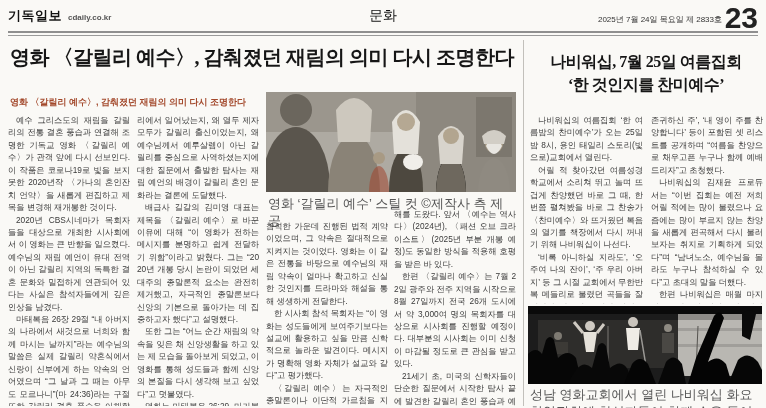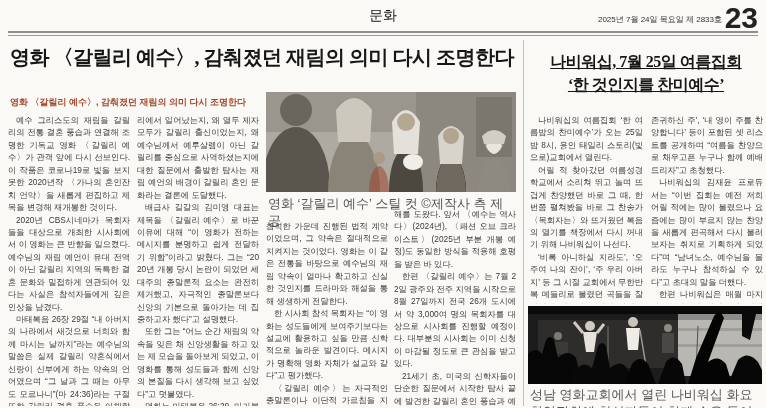--- a/index.html
+++ b/index.html
@@ -33,29 +33,30 @@
   
   .main-headline { position:absolute; top:44px; left:8px; width:508px; text-align:center;
     font-family:"Liberation Serif", serif; font-weight:bold; font-size:20px; letter-spacing:-0.5px; color:#161616; }
   .sub-headline { position:absolute; top:96px; left:10px; width:300px;
     font-size:9px; font-weight:bold; color:#a3492c; }
   .photo-1 { position:absolute; top:92px; left:266px; width:250px; height:100px; background:#b7b3ab; overflow:hidden; }
   .divider-v { position:absolute; top:40px; bottom:2px; left:523px; width:1px; background:#c2c0bb; }
 
   
   .side-headline { position:absolute; top:50px; left:530px; width:232px; text-align:center;
-    font-family:"Liberation Serif", serif; font-weight:bold; font-size:16px; letter-spacing:-0.5px; color:#161616; line-height:1.45;text-decoration:underline; }
+    font-family:"Liberation Serif", serif; font-weight:bold; font-size:16px; letter-spacing:-0.5px; color:#161616; line-height:1.45; }
   .photo-2 { position:absolute; top:306px; left:528px; width:234px; height:78px; background:#151515; overflow:hidden; }
 </style>
 </head>
 <body>
 
 <div class="page">
 
   <div class="header">
+    <div class="masthead"><span>기독일보</span><span class="site-url">cdaily.co.kr</span></div>
     <div class="section-title">문화</div>
     <div class="date-line">2025년 7월 24일 목요일 제 2833호</div>
     <div class="page-num">23</div>
   </div>
   <div class="header-rule"></div>
 
   <div class="divider-v"></div>
 
   <div class="main-headline">영화 〈갈릴리 예수〉, 감춰졌던 재림의 의미 다시 조명한다</div>
   <div class="sub-headline">영화 〈갈릴리 예수〉, 감춰졌던 재림의 의미 다시 조명한다</div>
@@ -118,21 +119,21 @@
     <p class="cont"></p>
   </div>
 
   <div class="side-headline">
     <div>나비워십, 7월 25일 여름집회</div>
     <div>‘한 것인지를 찬미예수’</div>
   </div>
 
   <div class="col" style="top:114px; left:530px; width:113px; height:190px;">
     <p>나비워십의 여름집회 ‘한 여름밤의 찬미예수’가 오는 25일 밤 8시, 용인 태일리 스토리(빛으로)교회에서 열린다.</p>
-    <p>어릴 적 찾아갔던 여름성경학교에서 소리쳐 뛰고 놀며 뜨겁게 찬양했던 바로 그 때, 한 번쯤 펼쳐봤을 바로 그 찬송가 〈목회자는〉와 뜨거웠던 복음의 열기를 책장에서 다시 꺼내기 위해 나비워십이 나선다.</p>
+    <p>어릴 적 찾아갔던 여름성경학교에서 소리쳐 뛰고 놀며 뜨겁게 찬양했던 바로 그 때, 한 번쯤 펼쳐봤을 바로 그 찬송가 〈찬미예수〉와 뜨거웠던 복음의 열기를 책장에서 다시 꺼내기 위해 나비워십이 나선다.</p>
     <p>‘비록 아니하실 지라도’, ‘오 주여 나의 잔이’, ‘주 우리 아버지’ 등 그 시절 교회에서 무한반복 메들리로 불렸던 곡들을 잘 세련된 편곡에 그때의 열정으로 부르는 시간으로 만들어 질 예정이다.</p>
 
   </div>
   <div class="col" style="top:114px; left:651px; width:112px; height:190px;">
     <p class="cont">존귀하신 주’, ‘내 영이 주를 찬양합니다’ 등이 포함된 셋 리스트를 공개하며 “여름을 찬양으로 채우고픈 누구나 함께 예배 드리자”고 초청했다.</p>
     <p>나비워십의 김재윤 프로듀서는 “이번 집회는 예전 저희 어릴 적에는 많이 불렸으나 요즘에는 많이 부르지 않는 찬양을 새롭게 편곡해서 다시 불러보자는 취지로 기획하게 되었다”며 “남녀노소, 예수님을 몰라도 누구나 참석하실 수 있다”고 초대의 말을 더했다.</p>
     <p>한편 나비워십은 매월 마지막 주 화요일 저녁 8시, 성남 영화교회에서 정기 예배모임을 가지고 있으며 7월 예배모임은 이번 여름집회로 대신한다.</p>
     <p class="cont"></p>
   </div>
 

